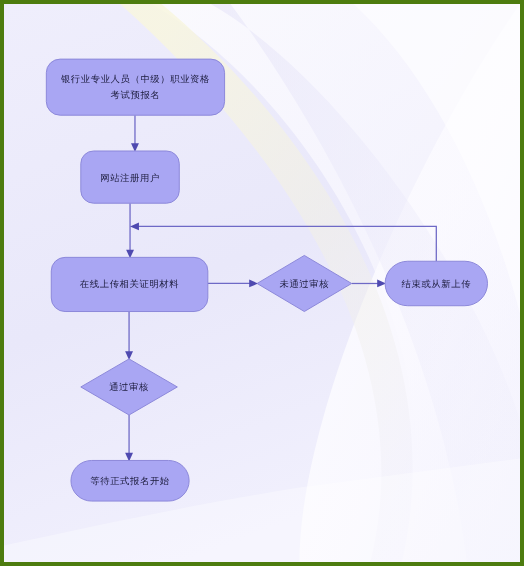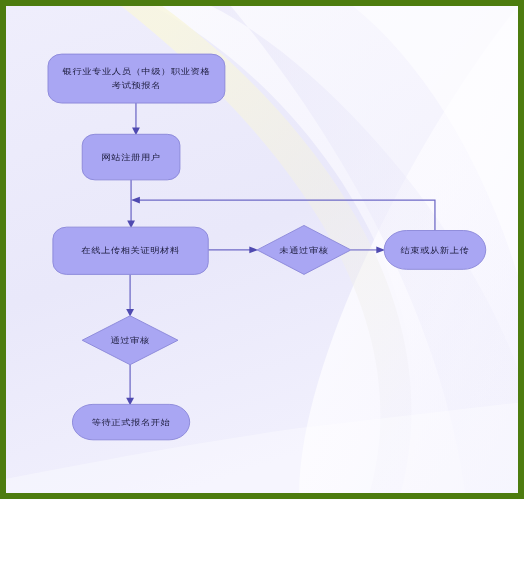--- a/index.html
+++ b/index.html
@@ -3,26 +3,26 @@
 <meta charset="utf-8">
 <style>
   html, body {
     margin: 0;
     padding: 0;
     background: #ffffff;
   }
   #canvas {
     position: relative;
     width: 524px;
-    height: 499px;
+    height: 566px;
     overflow: hidden;
     font-family: "DejaVu Sans", "Liberation Sans", sans-serif;
     background: #f2f2fd;
     box-sizing: border-box;
-    border: 6px solid #4d7c0f;
+    border: 4px solid #4d7c0f;
   }
   #bg-layer {
     position: absolute;
     inset: 0;
     width: 100%;
     height: 100%;
     pointer-events: none;
   }
   #flow-layer {
     position: absolute;

